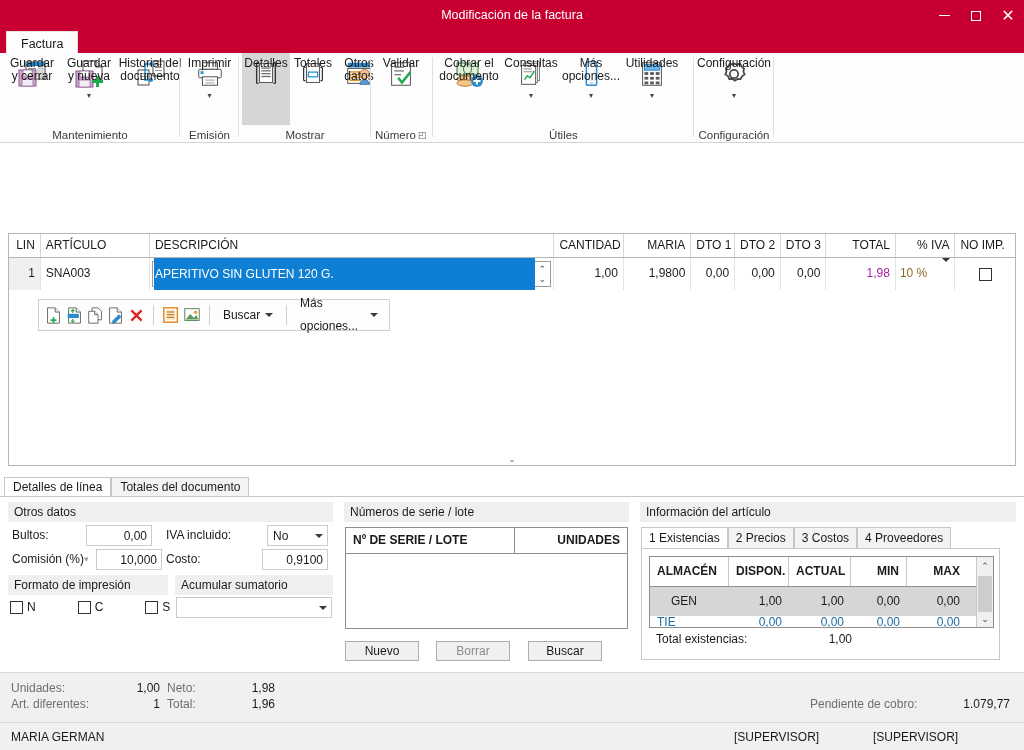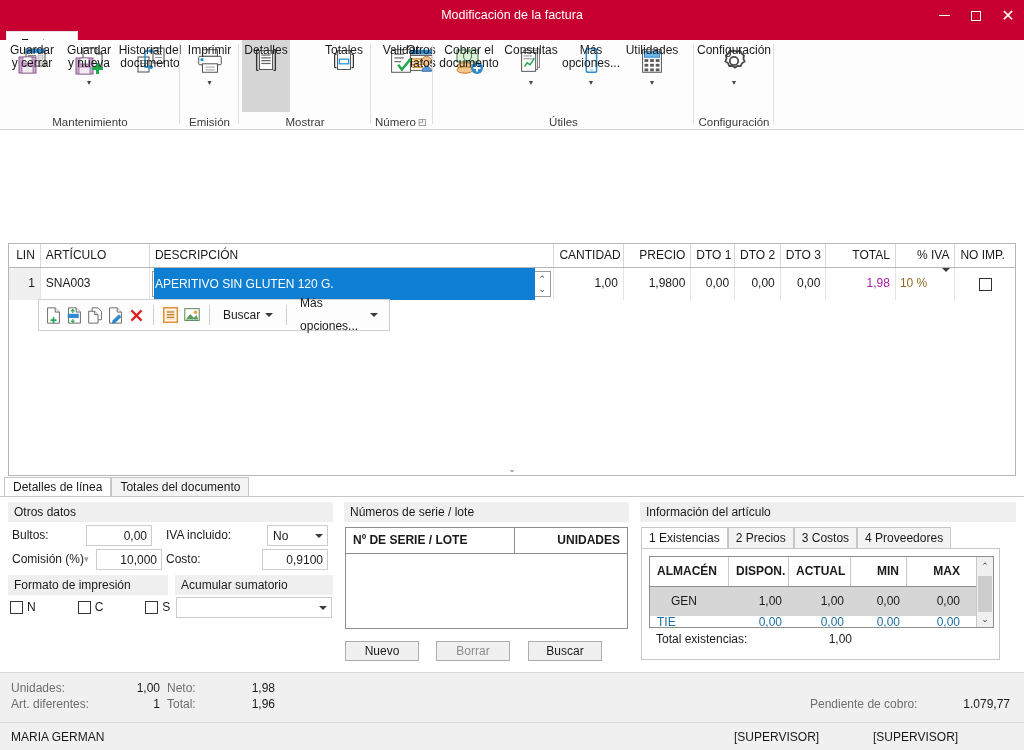--- a/index.html
+++ b/index.html
@@ -32,21 +32,21 @@
   
   .tabstrip { position:absolute; left:0; top:31px; width:1024px; height:24px; background:#c80032; }
   .rib-tab {
     position:absolute; left:6px; top:0; height:24px; padding:0 14px;
     background:#fdfdfd; line-height:25px; font-size:12.5px; color:#1a1a1a;
     border:1px solid #e3e3e3; border-bottom:none;
   }
 
   
   .ribbon {
-    position:absolute; left:0; top:40px; width:1024px; height:90px;
+    position:absolute; left:0; top:53px; width:1024px; height:90px;
     background:#fdfdfd; border-bottom:1px solid #d4d4d4;
   }
   .rgroup { position:absolute; top:0; height:90px; }
   .rgroup .gbody { position:absolute; left:0; top:0; height:72px; display:flex; align-items:flex-start; }
   .rgroup .glabel {
     position:absolute; left:0; bottom:2px; width:100%; text-align:center;
     font-size:11.5px; color:#3c3c3c;
   }
   .rgroup .gsep { position:absolute; right:0; top:4px; width:1px; height:80px; background:#e0e0e0; }
   .rbtn {
@@ -78,21 +78,21 @@
   .combo .val { position:absolute; left:5px; top:0; line-height:20px; font-size:12px; }
   .combo .arrowbox {
     position:absolute; right:0; top:0; width:17px; height:100%;
     display:flex; align-items:center; justify-content:center; background:#fff;
   }
   .dn { width:0; height:0; border-left:4px solid transparent; border-right:4px solid transparent; border-top:4px solid #3a3a3a; }
   .dn.grey { border-top-color:#9a9a9a; }
   .statictext { position:absolute; font-size:12px; color:#1a1a1a; }
 
   
-  .grid { position:absolute; left:8px; top:243px; width:1008px; height:233px; border:1px solid #b5b5b5; background:#fff; }
+  .grid { position:absolute; left:8px; top:233px; width:1008px; height:233px; border:1px solid #b5b5b5; background:#fff; }
   .ghead { display:flex; height:24px; border-bottom:1px solid #b5b5b5; background:#fff; }
   .ghead .c {
     font-size:12px; color:#1a1a1a; line-height:23px; padding:0 5px;
     border-right:1px solid #d8d8d8; overflow:hidden; white-space:nowrap;
   }
   .grow { display:flex; height:32px; align-items:stretch; }
   .grow .c {
     font-size:12px; color:#1a1a1a; line-height:31px; padding:0 5px;
     border-right:1px solid #e4e4e4; overflow:hidden; white-space:nowrap;
   }
@@ -264,21 +264,21 @@
           </span>
           <span class="lbl">Imprimir</span>
           <span class="caret">▾</span>
         </div>
       </div>
       <div class="glabel">Emisión</div>
       <div class="gsep"></div>
     </div>
 
     <div class="rgroup" style="left:239px; width:132px;">
-      <div class="gbody" style="padding-left:3px;gap:31px;">
+      <div class="gbody" style="padding-left:3px;">
         <div class="rbtn sel" style="width:48px;">
           <span class="ic">
             <svg width="30" height="30" viewBox="0 0 32 32">
               <rect x="9" y="5" width="14" height="20" fill="#fff" stroke="#4a4a4a"></rect>
               <rect x="11" y="9" width="10" height="1.3" fill="#666"></rect>
                 <rect x="11" y="12" width="10" height="1.3" fill="#666"></rect>
               <rect x="11" y="15" width="10" height="1.3" fill="#666"></rect>
                 <rect x="11" y="18" width="10" height="1.3" fill="#666"></rect>
               <path d="M6 4 h2 M6 4 v22 M6 26 h2" fill="none" stroke="#333" stroke-width="1.4"></path>
               <path d="M26 4 h-2 M26 4 v22 M26 26 h-2" fill="none" stroke="#333" stroke-width="1.4"></path>
@@ -488,21 +488,21 @@
     <div class="btnf" style="left:464px; top:203px; width:68px;">Agente</div>
     <input class="inp right" style="left: 540px; top: 204px; width: 46px;" value="0">
   </div>
 
   <div class="grid">
     <div class="ghead">
       <div class="c" style="width:32px; text-align:right;">LIN</div>
       <div class="c" style="width:110px;">ARTÍCULO</div>
       <div class="c" style="width:408px;">DESCRIPCIÓN</div>
       <div class="c r" style="width:70px;">CANTIDAD</div>
-      <div class="c r" style="width:68px;">PRECIO</div>
+      <div class="c r" style="width:68px;">MARIA</div>
       <div class="c r" style="width:44px;">DTO 1</div>
       <div class="c r" style="width:46px;">DTO 2</div>
       <div class="c r" style="width:46px;">DTO 3</div>
       <div class="c r" style="width:70px;">TOTAL</div>
       <div class="c r" style="width:60px;">% IVA</div>
       <div class="c" style="width:60px; border-right:none;">NO IMP.</div>
     </div>
 
     <div class="grow">
       <div class="c lin r" style="width:32px;">1</div>

